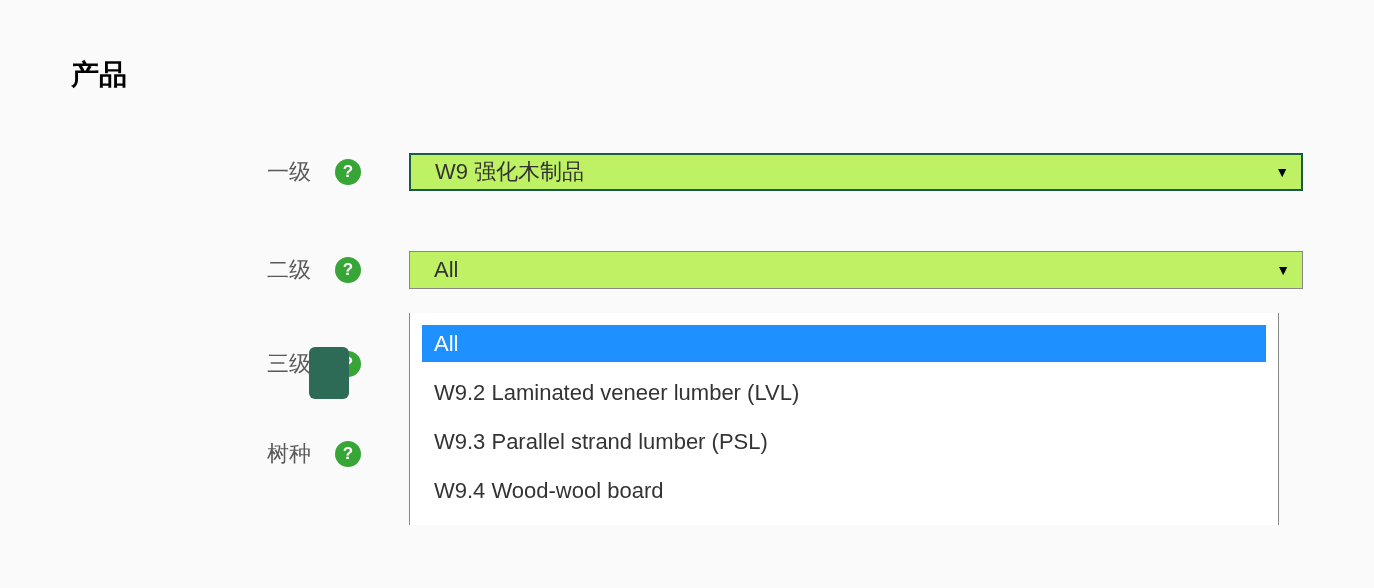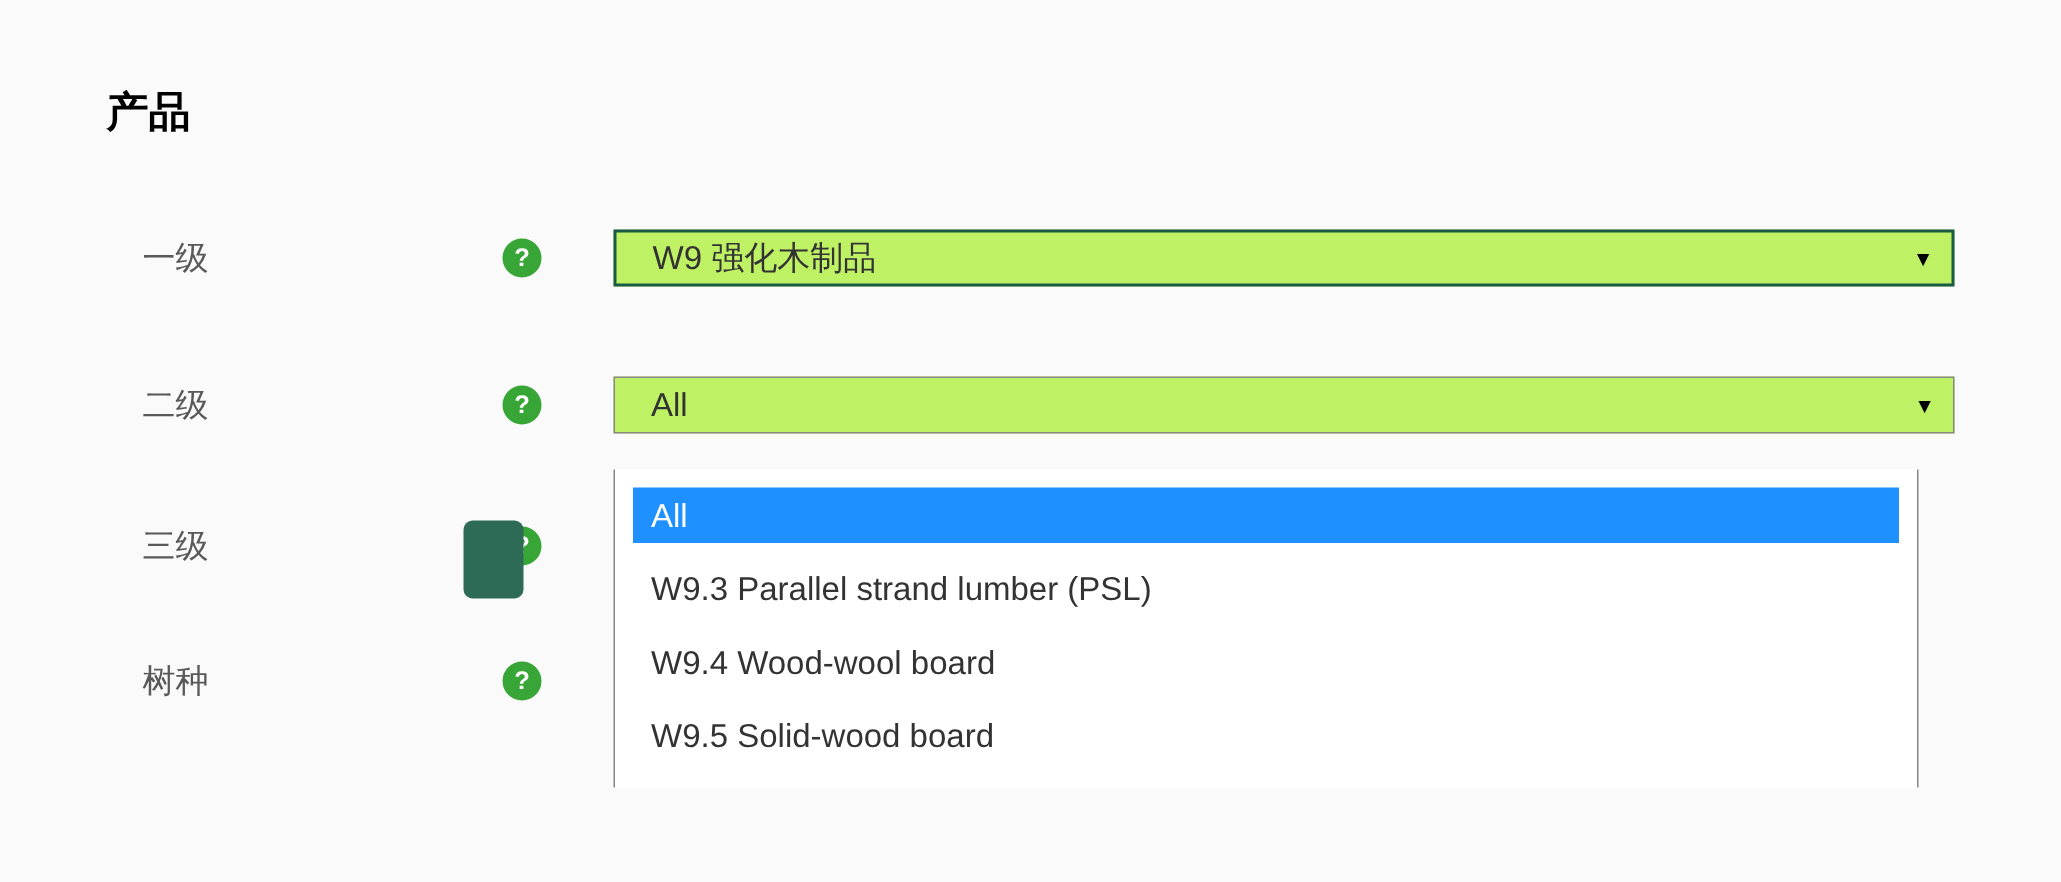--- a/index.html
+++ b/index.html
@@ -20,21 +20,21 @@
     }
     .form-row {
       display: flex;
       align-items: center;
       margin-bottom: 12px;
       position: relative;
     }
     .label-area {
       display: flex;
       align-items: center;
-      justify-content: space-between;
+      justify-content: flex-end;
       width: 290px;
     }
     .field-label {
       font-size: 22px;
       color: #595959;
     }
     .help-icon {
       width: 26px;
       height: 26px;
       border-radius: 50%;
@@ -128,20 +128,21 @@
   <div class="label-area">
     <span class="field-label">二级</span>
     <span class="help-icon">?</span>
   </div>
   <div class="select-wrap">
     <div class="select-box thin">
       <span>All</span>
     </div>
     <div class="dropdown-list" id="dropdown-level2">
         <div class="dropdown-item highlighted">All</div>
+        <div class="dropdown-item">W9.2 Laminated veneer lumber (LVL)</div>
         <div class="dropdown-item">W9.3 Parallel strand lumber (PSL)</div>
         <div class="dropdown-item">W9.4 Wood-wool board</div>
         <div class="dropdown-item">W9.5 Solid-wood board</div>
         <div class="dropdown-item">W9.6 Glued laminated timber (GLULAM)</div>
         <div class="dropdown-item">W9.7 I-joists, I-beams</div>
         <div class="dropdown-item">W9.8 Laminated compressed wood</div>
         <div class="dropdown-item">W9.9 Composite board</div>
         <div class="dropdown-item">W9.10 Compressed wood</div>
       </div>
   </div>

